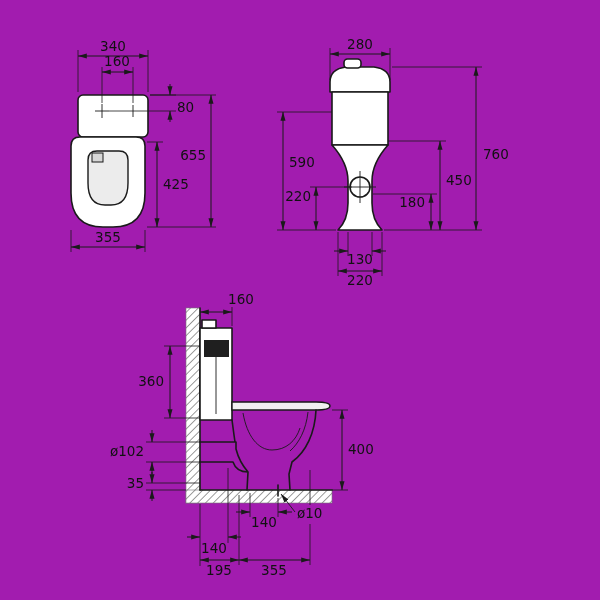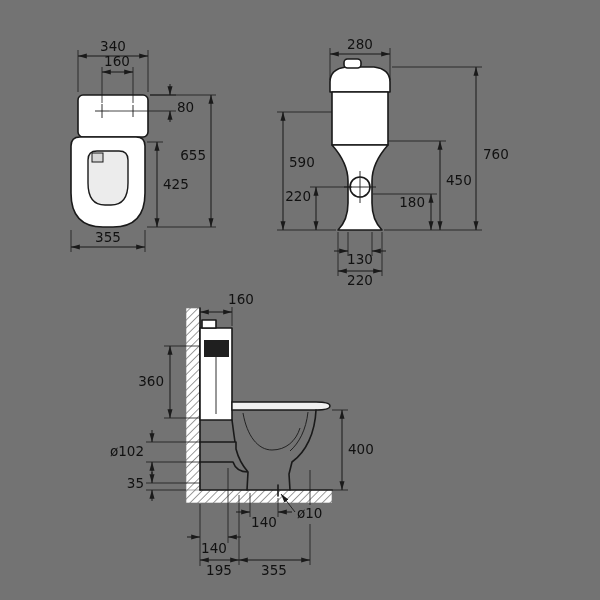--- a/index.html
+++ b/index.html
@@ -1,16 +1,16 @@
 <!DOCTYPE html>
 <html><head>
 <meta charset="utf-8">
 <style>
   html,body{margin:0;padding:0;background:#ffffff;}
-  .sheet{width:600px;height:600px;background:#737373;font-family:"DejaVu Sans","Liberation Sans",sans-serif;position:relative;overflow:hidden;}
+  .sheet{width:600px;height:600px;background:#a21caf;font-family:"DejaVu Sans","Liberation Sans",sans-serif;position:relative;overflow:hidden;}
   svg{display:block;}
   .outline{fill:#ffffff;stroke:#1a1a1a;stroke-width:1.6;stroke-linejoin:round;}
   .outline2{fill:none;stroke:#1a1a1a;stroke-width:1.6;stroke-linejoin:round;stroke-linecap:round;}
   .thin{stroke:#1a1a1a;stroke-width:0.9;fill:none;}
   .ext{stroke:#1a1a1a;stroke-width:0.8;fill:none;}
   .dim{stroke:#1a1a1a;stroke-width:1;fill:none;}
   .dimtxt{font-size:13.5px;fill:#111111;}
   .mid{text-anchor:middle;}
   .end{text-anchor:end;}
   .fillgrey{fill:#ececec;stroke:#1a1a1a;stroke-width:1.4;}

